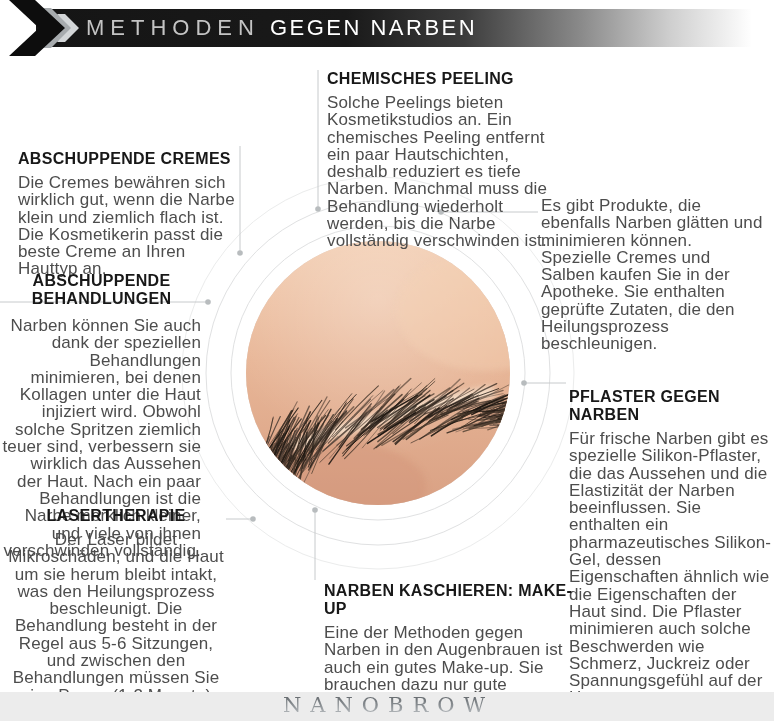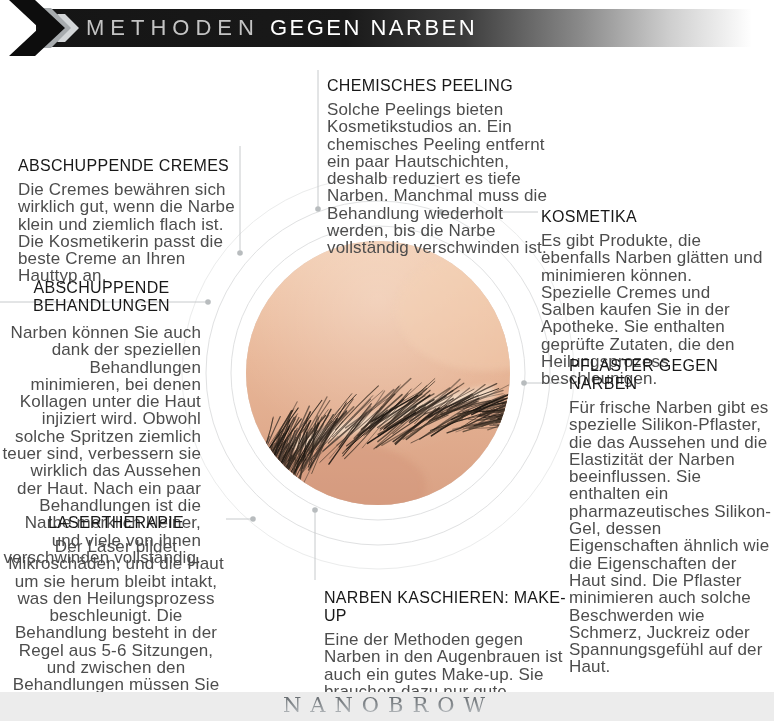--- a/index.html
+++ b/index.html
@@ -27,32 +27,32 @@
   #overlay{position:absolute;left:0;top:0;width:774px;height:721px;pointer-events:none;}
   
   .photo-circle{
     position:absolute;left:246px;top:241px;width:264px;height:264px;border-radius:50%;
     overflow:hidden;box-shadow:inset 0 0 26px rgba(124,74,44,.28), inset 0 0 4px rgba(90,50,30,.25);
   }
   .photo-circle svg{display:block;}
   
   .sec{position:absolute;}
   .sec .h{
-    font-size:16px;font-weight:400;color:#181818;letter-spacing:.3px;
-    line-height:18px;margin:11px 0 6px 0;
+    font-size:16px;font-weight:700;color:#181818;letter-spacing:.3px;
+    line-height:18px;margin:4px 0 6px 0;
   }
   .sec .b{
     font-size:17px;color:#4d4d4d;line-height:17.3px;letter-spacing:.15px;
   }
   #sec-peeling      {left:327px;top:66px;width:242px;}
   #sec-cremes       {left:18px;top:146px;width:217px;}
   #sec-kosmetika    {left:541px;top:197px;width:226px;}
   #sec-behandlungen {left:2px;top:268px;width:199px;text-align:right;}
   #sec-behandlungen .h{text-align:center;margin-bottom:9px;}
-  #sec-pflaster     {left:569px;top:346px;width:203px;}
+  #sec-pflaster     {left:569px;top:384px;width:203px;}
   #sec-laser        {left:8px;top:503px;width:216px;text-align:center;}
   #sec-makeup       {left:324px;top:578px;width:252px;}
   
   .footer-band{position:absolute;left:0;bottom:0;width:100%;height:29px;background:#ececec;}
   .brand{
     position:absolute;left:0;bottom:4px;width:100%;text-align:center;
     font-family:"DejaVu Serif", serif;font-size:21px;font-weight:400;letter-spacing:9px;
     padding-left:3px;box-sizing:border-box;
     background:linear-gradient(180deg,#585d61 0%,#8e9397 55%,#c6cacd 100%);
     -webkit-background-clip:text;background-clip:text;color:transparent;
@@ -447,21 +447,20 @@
     <div class="h">CHEMISCHES PEELING</div>
     <div class="b">Solche Peelings bieten Kosmetikstudios an. Ein chemisches Peeling entfernt ein paar Hautschichten, deshalb reduziert es tiefe Narben. Manchmal muss die Behandlung wiederholt werden, bis die Narbe vollständig verschwinden ist.</div>
   </div>
 
   <div class="sec" id="sec-cremes">
     <div class="h">ABSCHUPPENDE CREMES</div>
     <div class="b">Die Cremes bewähren sich wirklich gut, wenn die Narbe klein und ziemlich flach ist. Die Kosmetikerin passt die beste Creme an Ihren Hauttyp an.</div>
   </div>
 
   <div class="sec" id="sec-kosmetika">
-    <div class="h">KOSMETIKA</div>
     <div class="b">Es gibt Produkte, die ebenfalls Narben glätten und minimieren können. Spezielle Cremes und Salben kaufen Sie in der Apotheke. Sie enthalten geprüfte Zutaten, die den Heilungsprozess beschleunigen.</div>
   </div>
 
   <div class="sec" id="sec-behandlungen">
     <div class="h">
       <span>ABSCHUPPENDE</span><br>
       <span>BEHANDLUNGEN</span>
     </div>
     <div class="b">Narben können Sie auch dank der speziellen Behandlungen minimieren, bei denen Kollagen unter die Haut injiziert wird. Obwohl solche Spritzen ziemlich teuer sind, verbessern sie wirklich das Aussehen der Haut. Nach ein paar Behandlungen ist die Narbe merklich kleiner, und viele von ihnen verschwinden vollständig.</div>
   </div>

